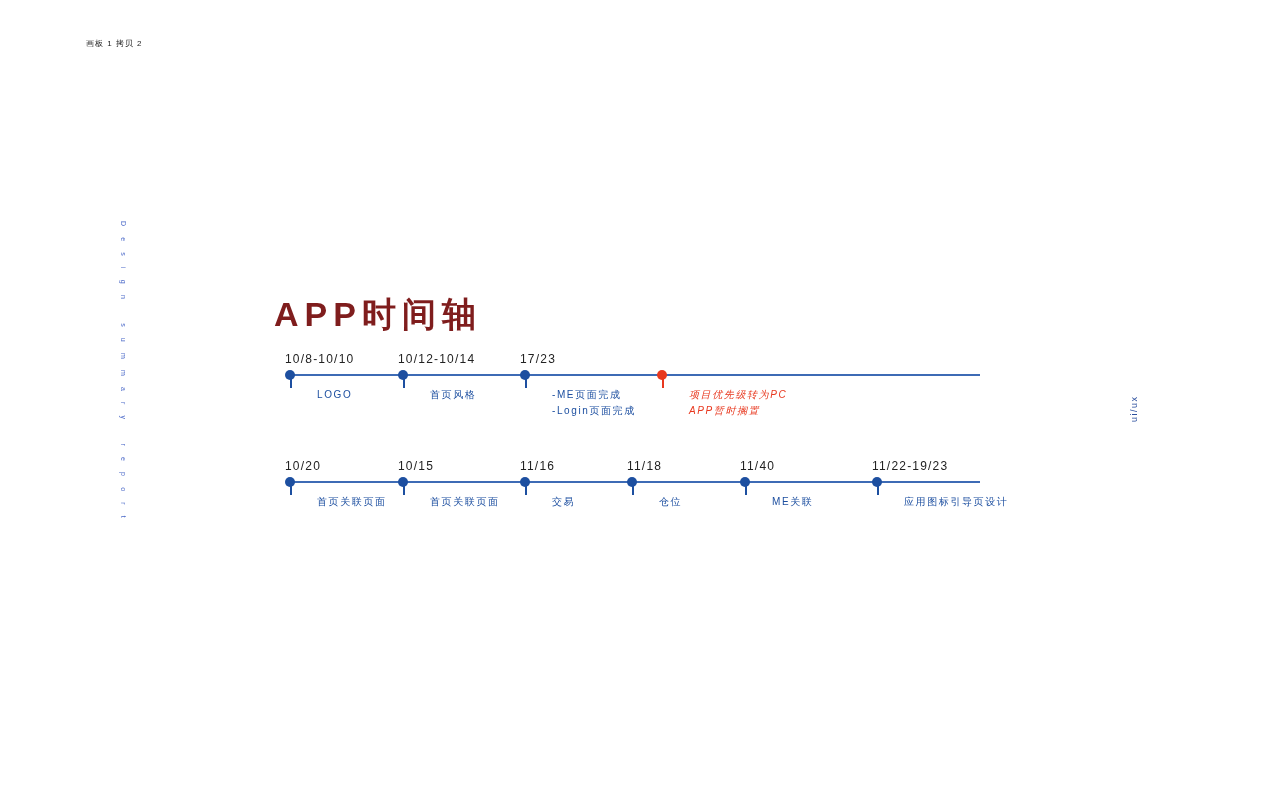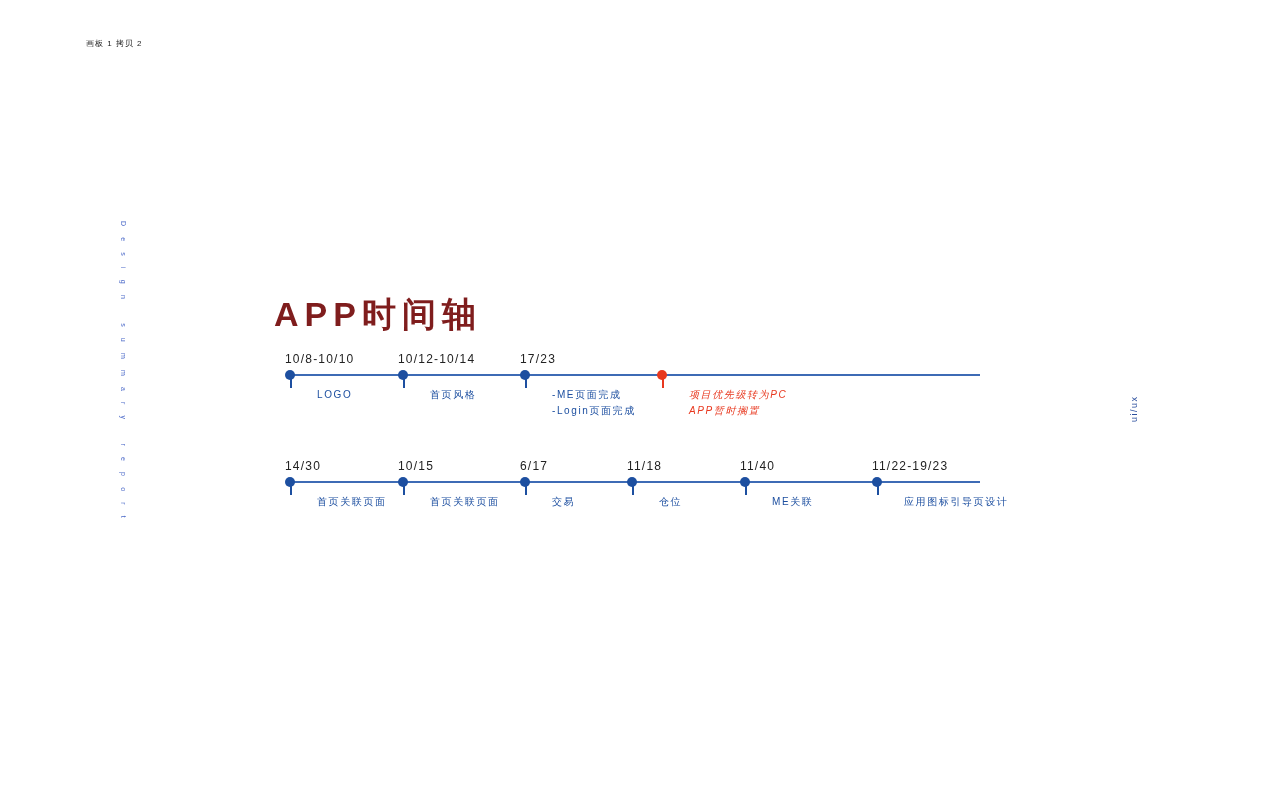--- a/index.html
+++ b/index.html
@@ -85,39 +85,39 @@
   <div class="dot"></div>
   <div class="labels">
     <div>项目优先级转为PC</div>
     <div>APP暂时搁置</div>
   </div>
 </div>
 
 <div class="abs track" style="left:290px; top:481px; width:690px;"></div>
 
 <div class="node" style="left:290px; top:482px;">
-  <div class="date">14/30</div>
+  <div class="date">10/20</div>
   <div class="stem"></div>
   <div class="dot"></div>
   <div class="labels">
       <div>首页关联页面</div>
     </div>
 </div>
 
 <div class="node" style="left:403px; top:482px;">
   <div class="date">10/15</div>
   <div class="stem"></div>
   <div class="dot"></div>
   <div class="labels">
       <div>首页关联页面</div>
     </div>
 </div>
 
 <div class="node" style="left:525px; top:482px;">
-  <div class="date">6/17</div>
+  <div class="date">11/16</div>
   <div class="stem"></div>
   <div class="dot"></div>
   <div class="labels">
       <div>交易</div>
     </div>
 </div>
 
 <div class="node" style="left:632px; top:482px;">
   <div class="date">11/18</div>
   <div class="stem"></div>

